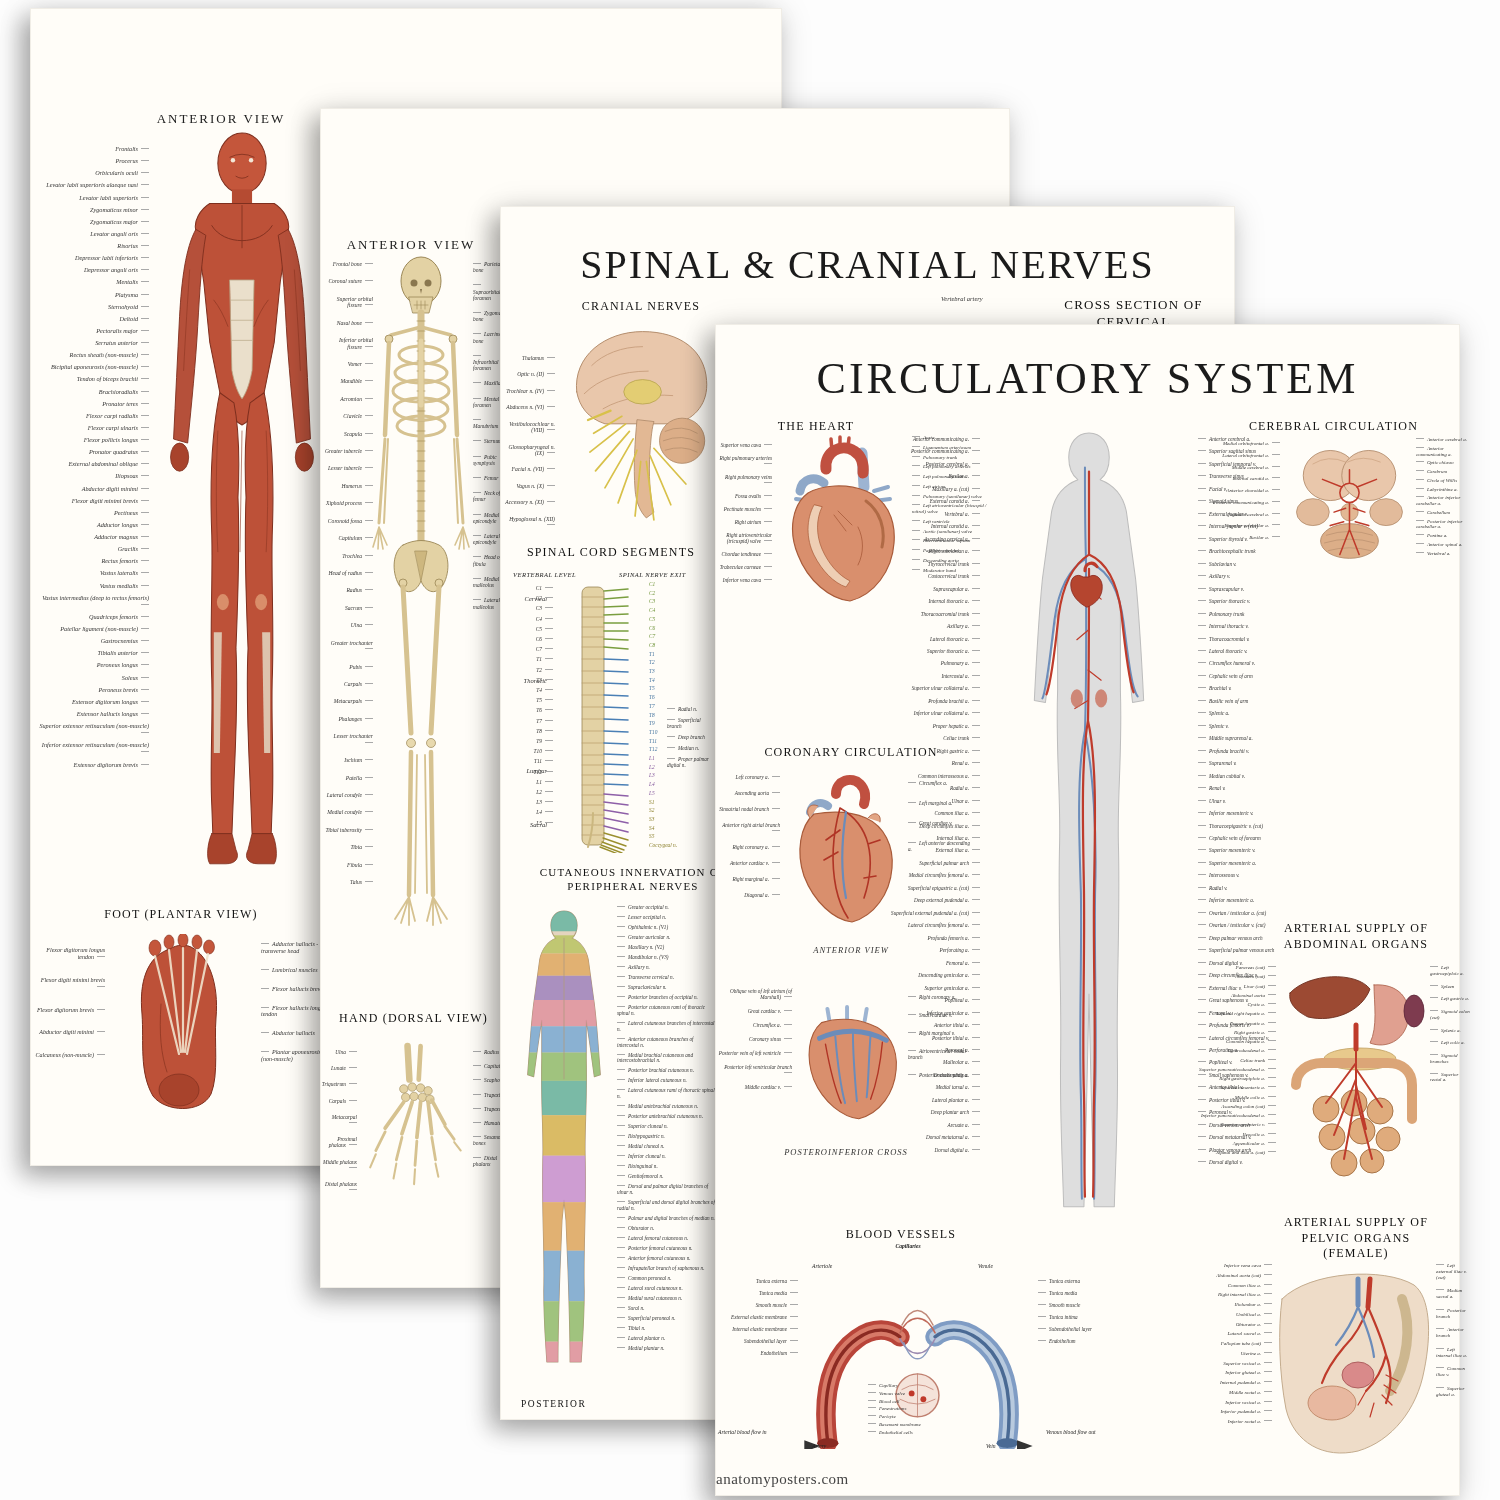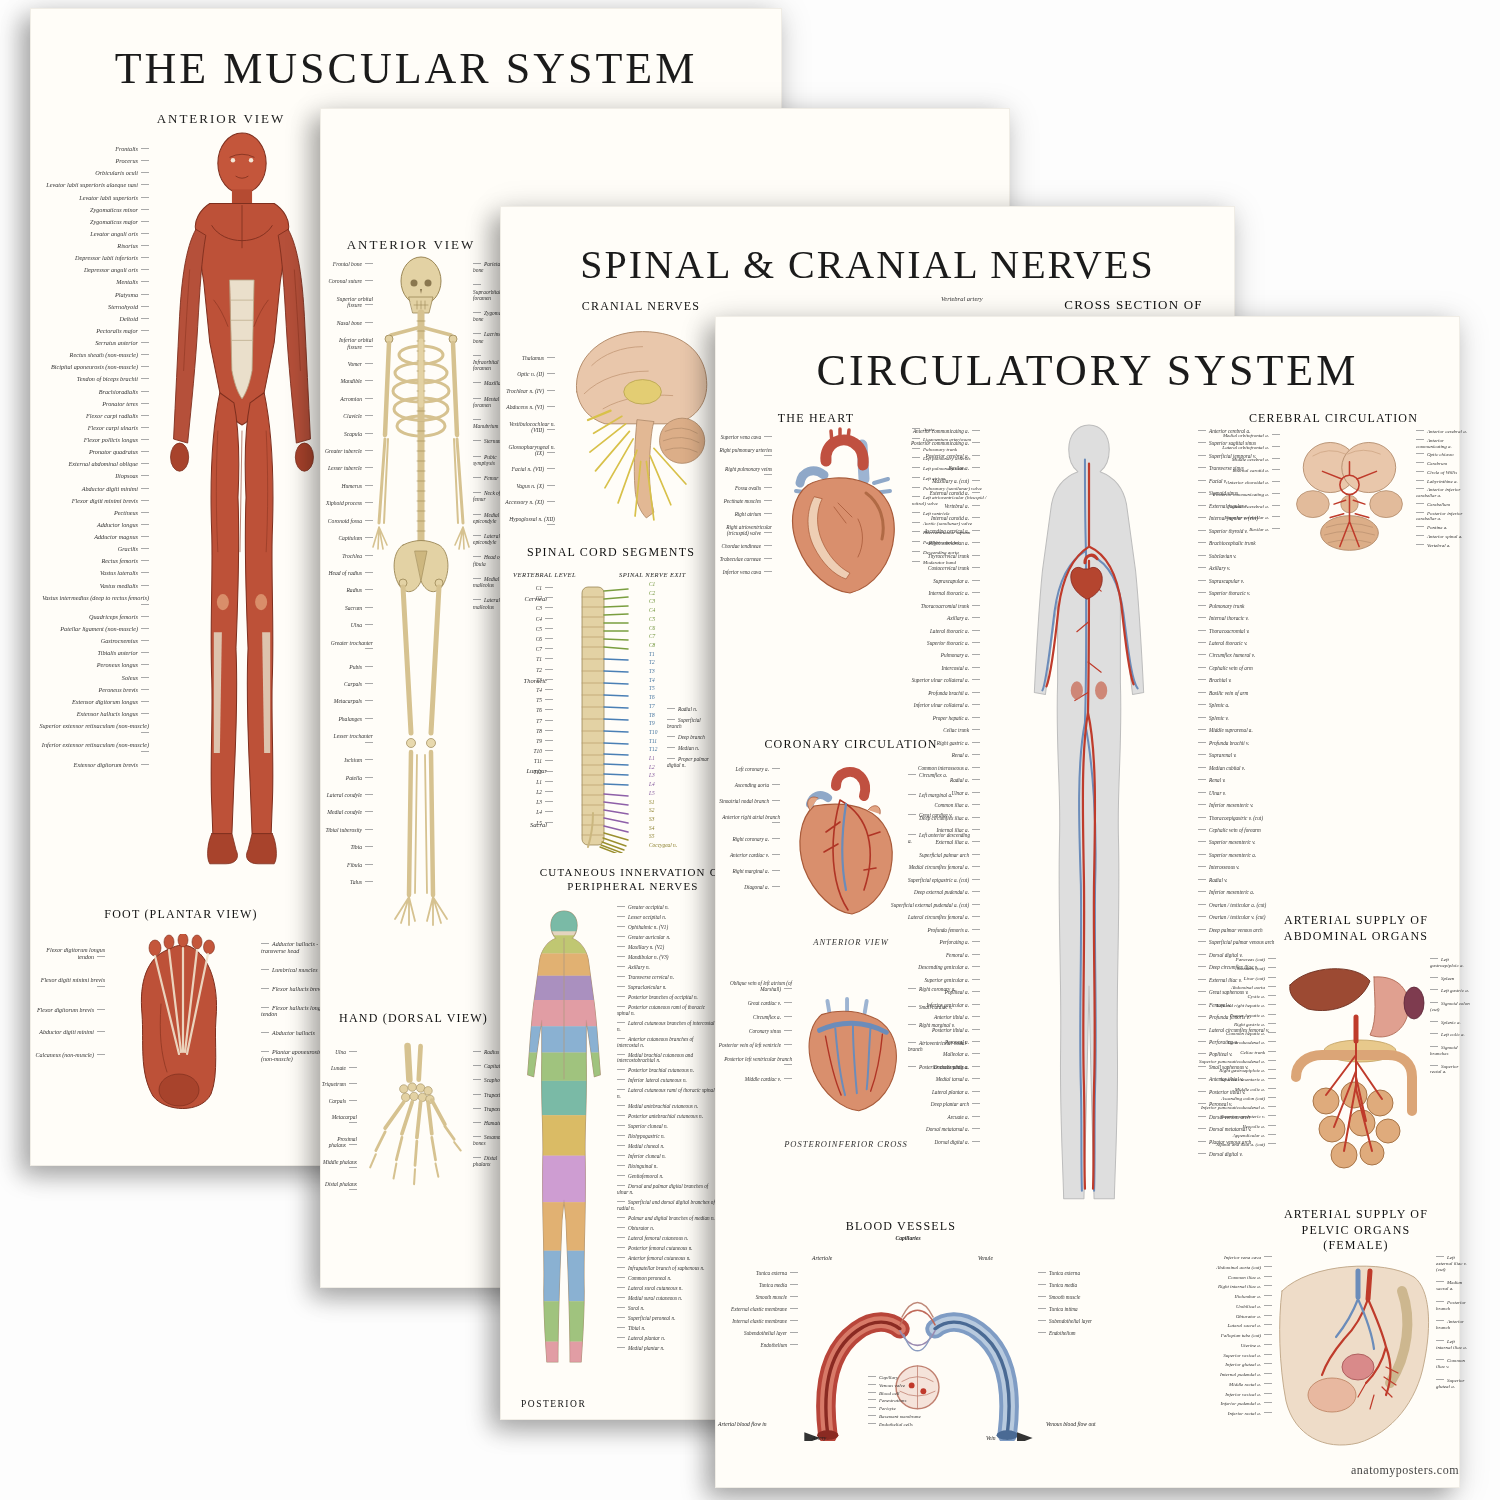--- a/index.html
+++ b/index.html
@@ -4,21 +4,21 @@
 <style>
   * { margin:0; padding:0; box-sizing:border-box; }
   html,body { width:1500px; height:1500px; background:#ffffff; overflow:hidden; }
   .stage { position:relative; width:1500px; height:1500px; background:#fdfdfd; font-family:"Liberation Serif", serif; color:#222; }
 
   .poster { position:absolute; background:#fffdf8; border:1px solid #f0ede6;
             box-shadow:-10px 10px 22px rgba(0,0,0,.28), 0 4px 30px rgba(0,0,0,.15); }
   .p1 { left:30px;  top:8px;   width:752px; height:1158px; z-index:1; }
   .p2 { left:320px; top:108px; width:690px; height:1180px; z-index:2; }
   .p3 { left:500px; top:206px; width:735px; height:1214px; z-index:3; }
-  .p4 { left:715px; top:316px; width:745px; height:1172px; z-index:4; }
+  .p4 { left:715px; top:324px; width:745px; height:1172px; z-index:4; }
 
   .ptitle { position:absolute; left:0; width:100%; text-align:center; font-weight:400;
             color:#1b1b1b; letter-spacing:3px; white-space:nowrap; }
   .t1 { top:34px; font-size:44px; }
   .t2 { top:30px; font-size:42px; }
   .t3 { top:34px; font-size:40px; letter-spacing:2px; }
   .t4 { top:28px; font-size:44px; }
 
   .subtitle { position:absolute; font-size:13px; letter-spacing:2px; color:#222; text-align:center; }
   .sechead  { position:absolute; font-size:12px; letter-spacing:1.2px; color:#111; text-align:center; line-height:1.3; }
@@ -114,31 +114,30 @@
   .bvt2 { top:938px; left:96px; }
   .bvt3 { top:938px; left:262px; }
   .bv-left  { top:954px; left:2px; width:80px; font-size:5.2px; } .bv-left .lbl{ margin-bottom:6px; }
   .bv-right { top:954px; left:322px; width:80px; font-size:5.2px; } .bv-right .lbl{ margin-bottom:6px; }
   .bv-mid   { top:1058px; left:152px; width:92px; font-size:5px; } .bv-mid .lbl{ margin-bottom:2px; }
   .bv-bot   { position:absolute; font-size:5.6px; font-style:italic; color:#222; }
   .bvb1 { top:1104px; left:2px;  width:62px; }
   .bvb2 { top:1118px; left:96px; }
   .bvb3 { top:1118px; left:270px; }
   .bvb4 { top:1104px; left:330px; width:66px; }
-  .footer { position:absolute; top:1146px; left:0; width:100%; text-align:right; font-size:12px; letter-spacing:.5px; color:#444; }
+  .footer { position:absolute; top:1146px; left:0; width:100%; text-align:left; font-size:15px; letter-spacing:.5px; color:#444; }
 
   svg line, svg path { stroke-linecap:round; stroke-linejoin:round; }
 </style>
 </head>
 <body>
 
 <div class="stage">
 
   <section class="poster p1">
-    <h1 class="ptitle t1">THE MUSCULAR SYSTEM</h1>
     <div class="subtitle st1">ANTERIOR VIEW</div>
 
     <div class="labels col musc-left">
         <span class="lbl">Frontalis</span>
         <span class="lbl">Procerus</span>
         <span class="lbl">Orbicularis oculi</span>
         <span class="lbl">Levator labii superioris alaeque nasi</span>
         <span class="lbl">Levator labii superioris</span>
         <span class="lbl">Zygomaticus minor</span>
         <span class="lbl">Zygomaticus major</span>

